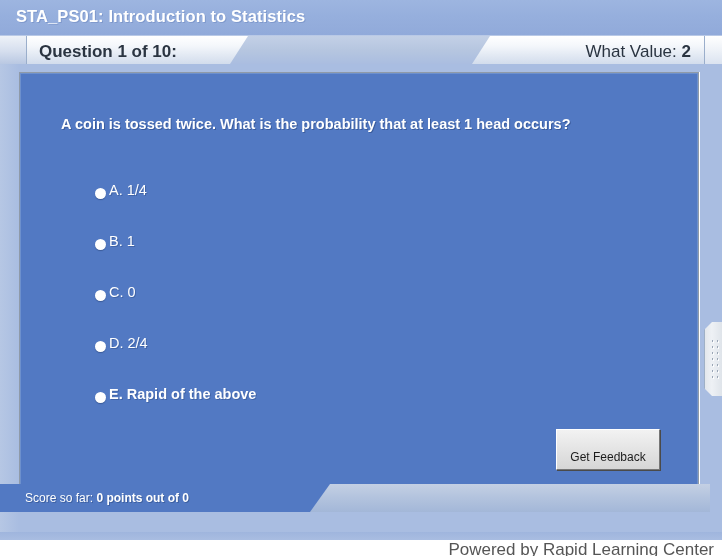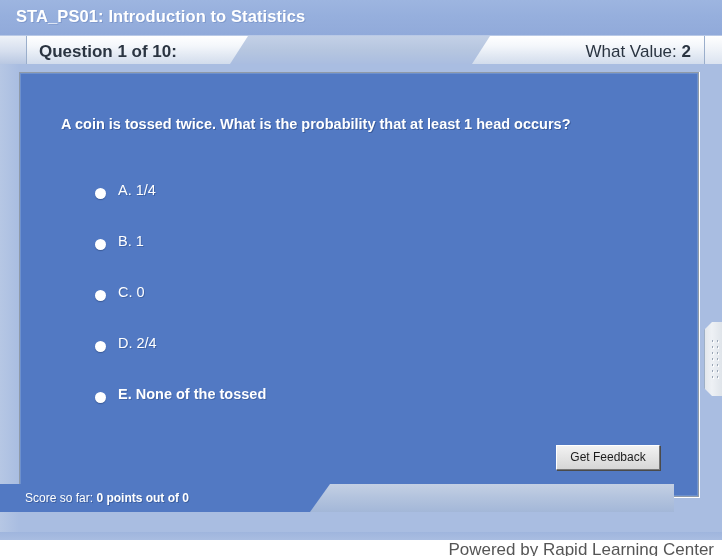--- a/index.html
+++ b/index.html
@@ -149,35 +149,35 @@
   .choice-bullet {
     position: absolute;
     left: 0; top: 6px;
     width: 11px; height: 11px;
     border-radius: 50%;
     background: #ffffff;
     box-shadow: 0 1px 1px rgba(30,55,105,0.45);
   }
   .choice-label {
     position: absolute;
-    left: 23px; top: 0;
+    left: 14px; top: 0;
     font-size: 14.5px;
     color: #ffffff;
     font-weight: normal;
     white-space: nowrap;
     text-shadow: 1px 1px 0 rgba(40,70,125,0.4);
   }
   .choice.last .choice-label { font-weight: bold; }
 
   
   .feedback-btn {
     position: absolute;
     right: 37px; bottom: 25px;
     min-width: 104px;
-    padding: 4px 10px 5px;
+    padding: 20px 10px 5px;
     font-family: "Liberation Sans", sans-serif;
     font-size: 12px;
     color: #1c1c1c;
     background: linear-gradient(to bottom, #f2f2f2 0%, #e4e4e4 50%, #d6d6d6 100%);
     border-top: 1px solid #ffffff;
     border-left: 1px solid #ffffff;
     border-right: 1px solid #767676;
     border-bottom: 1px solid #767676;
     box-shadow: 1px 1px 0 #4a4a4a;
     text-align: center;
@@ -206,20 +206,21 @@
     background-position: 0 0, 1px 1px;
   }
 
   
   .scorebar {
     position: absolute;
     left: 0; top: 484px;
     width: 674px; height: 28px;
     overflow: hidden;
     background: linear-gradient(to bottom, #c4d0e4 0%, #b4c4de 45%, #a3b7d8 100%);
+    padding-left: 36px;
   }
   .scorebar-blue {
     position: absolute;
     left: 0; top: 0;
     width: 330px; height: 28px;
     background: #5279c3;
     clip-path: polygon(0 0, 100% 0, calc(100% - 20px) 100%, 0 100%);
   }
   .scorebar-text {
     position: absolute;
@@ -304,21 +305,21 @@
             <div class="choice">
               <span class="choice-bullet"></span>
               <span class="choice-label">C. 0</span>
             </div>
             <div class="choice">
               <span class="choice-bullet"></span>
               <span class="choice-label">D. 2/4</span>
             </div>
             <div class="choice last">
               <span class="choice-bullet"></span>
-              <span class="choice-label">E. None of the tossed</span>
+              <span class="choice-label">E. Rapid of the above</span>
             </div>
           </div>
 
           <div class="feedback-btn">Get Feedback</div>
 
         </div>
       </div>
 
       <div class="edge-handle">
         <div class="edge-grip"></div>

